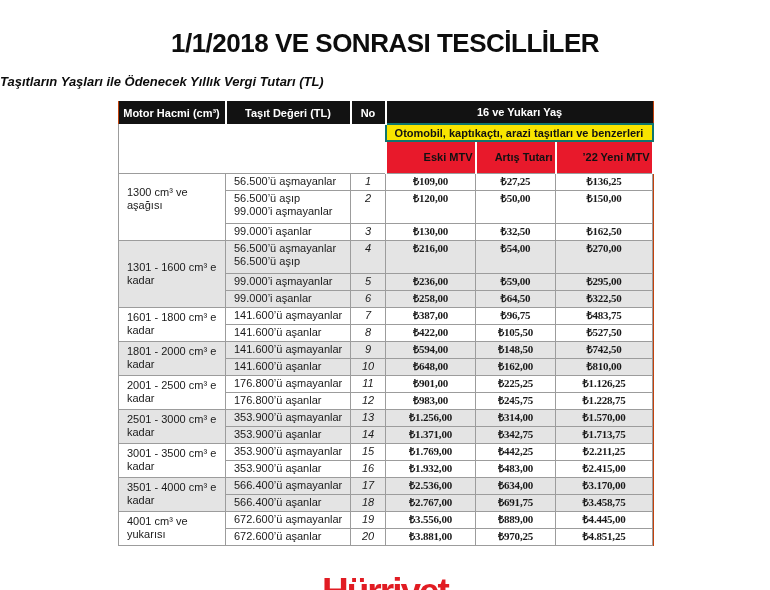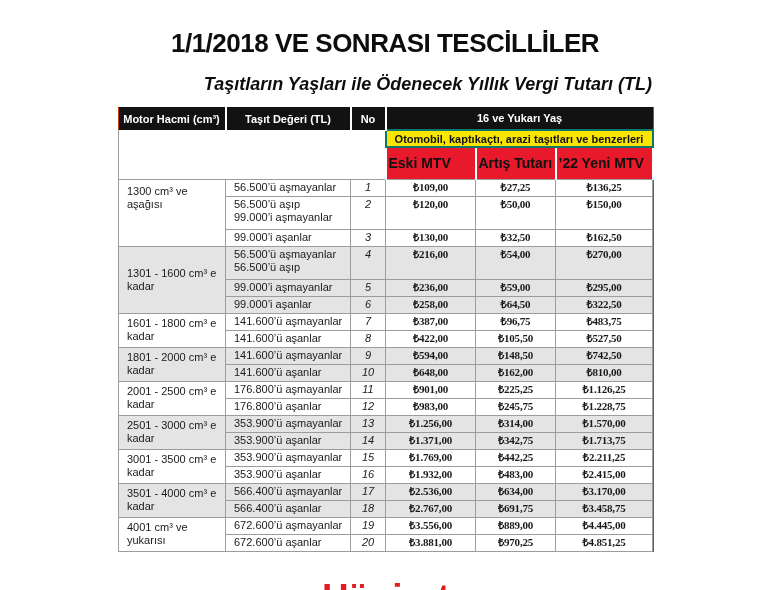--- a/index.html
+++ b/index.html
@@ -8,53 +8,53 @@
   }
   *{box-sizing:border-box; margin:0; padding:0;}
   html,body{background:#fff;}
   body{font-family:"Liberation Sans",sans-serif; color:var(--ink);}
   .page{position:relative; width:770px; height:590px; background:#fff; overflow:hidden;}
   h1.title{
     margin-top:28px; text-align:center; font-size:26px; font-weight:bold;
     letter-spacing:-0.5px; color:#0d0d0d;
   }
   .subtitle{
-    width:652px; margin-top:15px; text-align:right;
-    font-size:18px; font-weight:bold; font-style:italic; color:#0d0d0d;
+    width:652px; margin-top:15px; text-align:left;
+    font-size:13px; font-weight:bold; font-style:italic; color:#0d0d0d;
   }
   table.mtv{
     border-collapse:collapse; table-layout:fixed; width:534px;
     margin:12px 0 0 118px; background:#c2410c;
   }
   
   th.blk{
     background:var(--blk); color:#fff; font-size:11px; font-weight:bold;
     height:23px; text-align:center; border:none; padding:0 4px;
   }
   th.blk.sep{border-left:2px solid #fff;}
   td.leftblank{background:#fff; border:1px solid var(--border); border-top:none;}
   td.band{
     background:var(--yellow); color:#111; font-size:11px; font-weight:bold;
     text-align:center; height:17px; border:2px solid #0f766e; padding:1px 2px;
   }
   td.redh{
-    background:var(--red); color:#111; font-size:14px; font-weight:bold;
-    text-align:left; height:32px; border:2px solid #fff;
+    background:var(--red); color:#111; font-size:11px; font-weight:bold;
+    text-align:right; height:32px; border:2px solid #fff;
     border-bottom:1px solid var(--border); padding:1px 2px;
   }
   
   tbody td{
     border:1px solid var(--border); background:#fff; vertical-align:top;
     font-size:11px; line-height:13px; padding:1px 5px; color:var(--ink);
   }
   tbody tr.reg{height:17px;}
   tbody tr.tall{height:33px;}
   tbody.shaded td{background:var(--grayrow);}
   td.group{vertical-align:middle; text-align:left; padding-left:8px;}
-  tbody:first-of-type td.group{vertical-align:top; padding-top:5px;}
+  tbody:first-of-type td.group{vertical-align:top; padding-top:12px;}
   td.desc{text-align:left; padding-left:8px;}
   td.no{text-align:center; font-style:italic;}
   td.val{
     text-align:center; font-weight:bold; letter-spacing:-0.2px;
     font-family:Liberation Serif, serif; font-size:11px;
   }
   
   .footer{width:fit-content; margin:28px auto 0; text-align:right;}
   .logo{
     color:var(--logo-red); font-size:37px; font-weight:bold;

